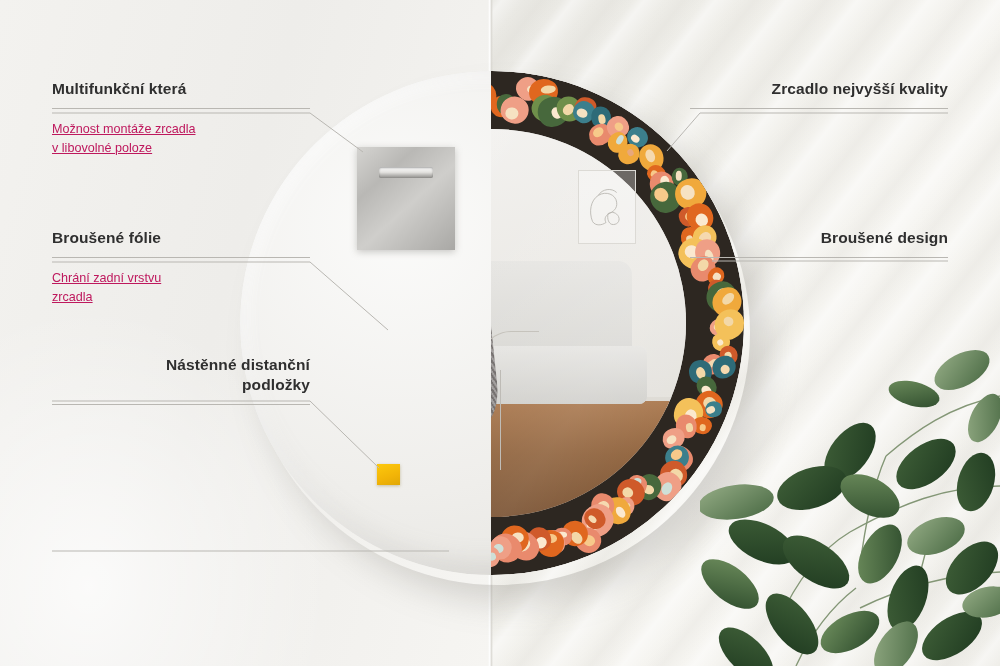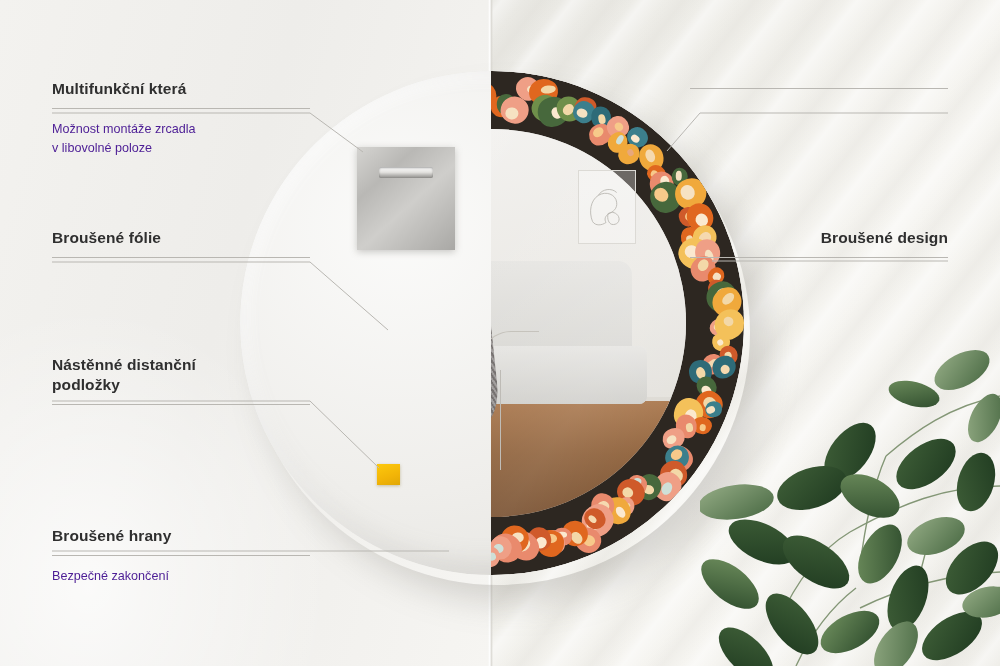--- a/index.html
+++ b/index.html
@@ -182,21 +182,21 @@
   
   .callout { position: absolute; }
   .callout .title {
     font-size: 15.5px; font-weight: bold; color: #2f2f2f;
     letter-spacing: .1px; line-height: 1.28;
   }
   .callout .rule {
     height: 1px; background: #b9b7b2; margin: 9px 0 11px 0;
   }
   .callout .desc {
-    font-size: 12.6px; color: #4c1d95; line-height: 1.52;
+    font-size: 12.6px; color: #be185d; line-height: 1.52; text-decoration: underline;
   }
   .callout.right { text-align: right; }
 
   
   #leaders { position:absolute; left:0; top:0; width:1000px; height:666px; pointer-events:none; }
 
   
   .hanger {
     position: absolute; left: 357px; top: 147px; width: 98px; height: 103px;
     background: linear-gradient(138deg,#d5d4d1 0%,#b9b8b5 28%,#cfcecb 55%,#a9a8a5 100%);
@@ -705,34 +705,31 @@
 
   <div class="callout left" style="left:52px; top:79px; width:258px;">
     <div class="title">Multifunkční která</div>
     <div class="rule"></div>
     <div class="desc">Možnost montáže zrcadla<br>v libovolné poloze</div>
   </div>
 
   <div class="callout left" style="left:52px; top:228px; width:258px;">
     <div class="title">Broušené fólie</div>
     <div class="rule"></div>
-  </div>
-
-  <div class="callout left" style="left:52px; top:355px; width:258px;">
+    <div class="desc">Chrání zadní vrstvu<br>zrcadla</div>
+  </div>
+
+  <div class="callout left" style="left:52px; top:355px; width:258px;text-align:right;">
     <div class="title">Nástěnné distanční<br>podložky</div>
     <div class="rule"></div>
   </div>
 
-  <div class="callout left" style="left:52px; top:526px; width:258px;">
-    <div class="title">Broušené hrany</div>
-    <div class="rule"></div>
-    <div class="desc">Bezpečné zakončení</div>
-  </div>
 
   <div class="callout right" style="left:690px; top:79px; width:258px;">
+    <div class="title">Zrcadlo nejvyšší kvality</div>
     <div class="rule"></div>
   </div>
 
   <div class="callout right" style="left:690px; top:228px; width:258px;">
     <div class="title">Broušené design</div>
     <div class="rule"></div>
   </div>
 
   <div id="leaves">
     <svg viewBox="0 0 300 330" preserveAspectRatio="none">

